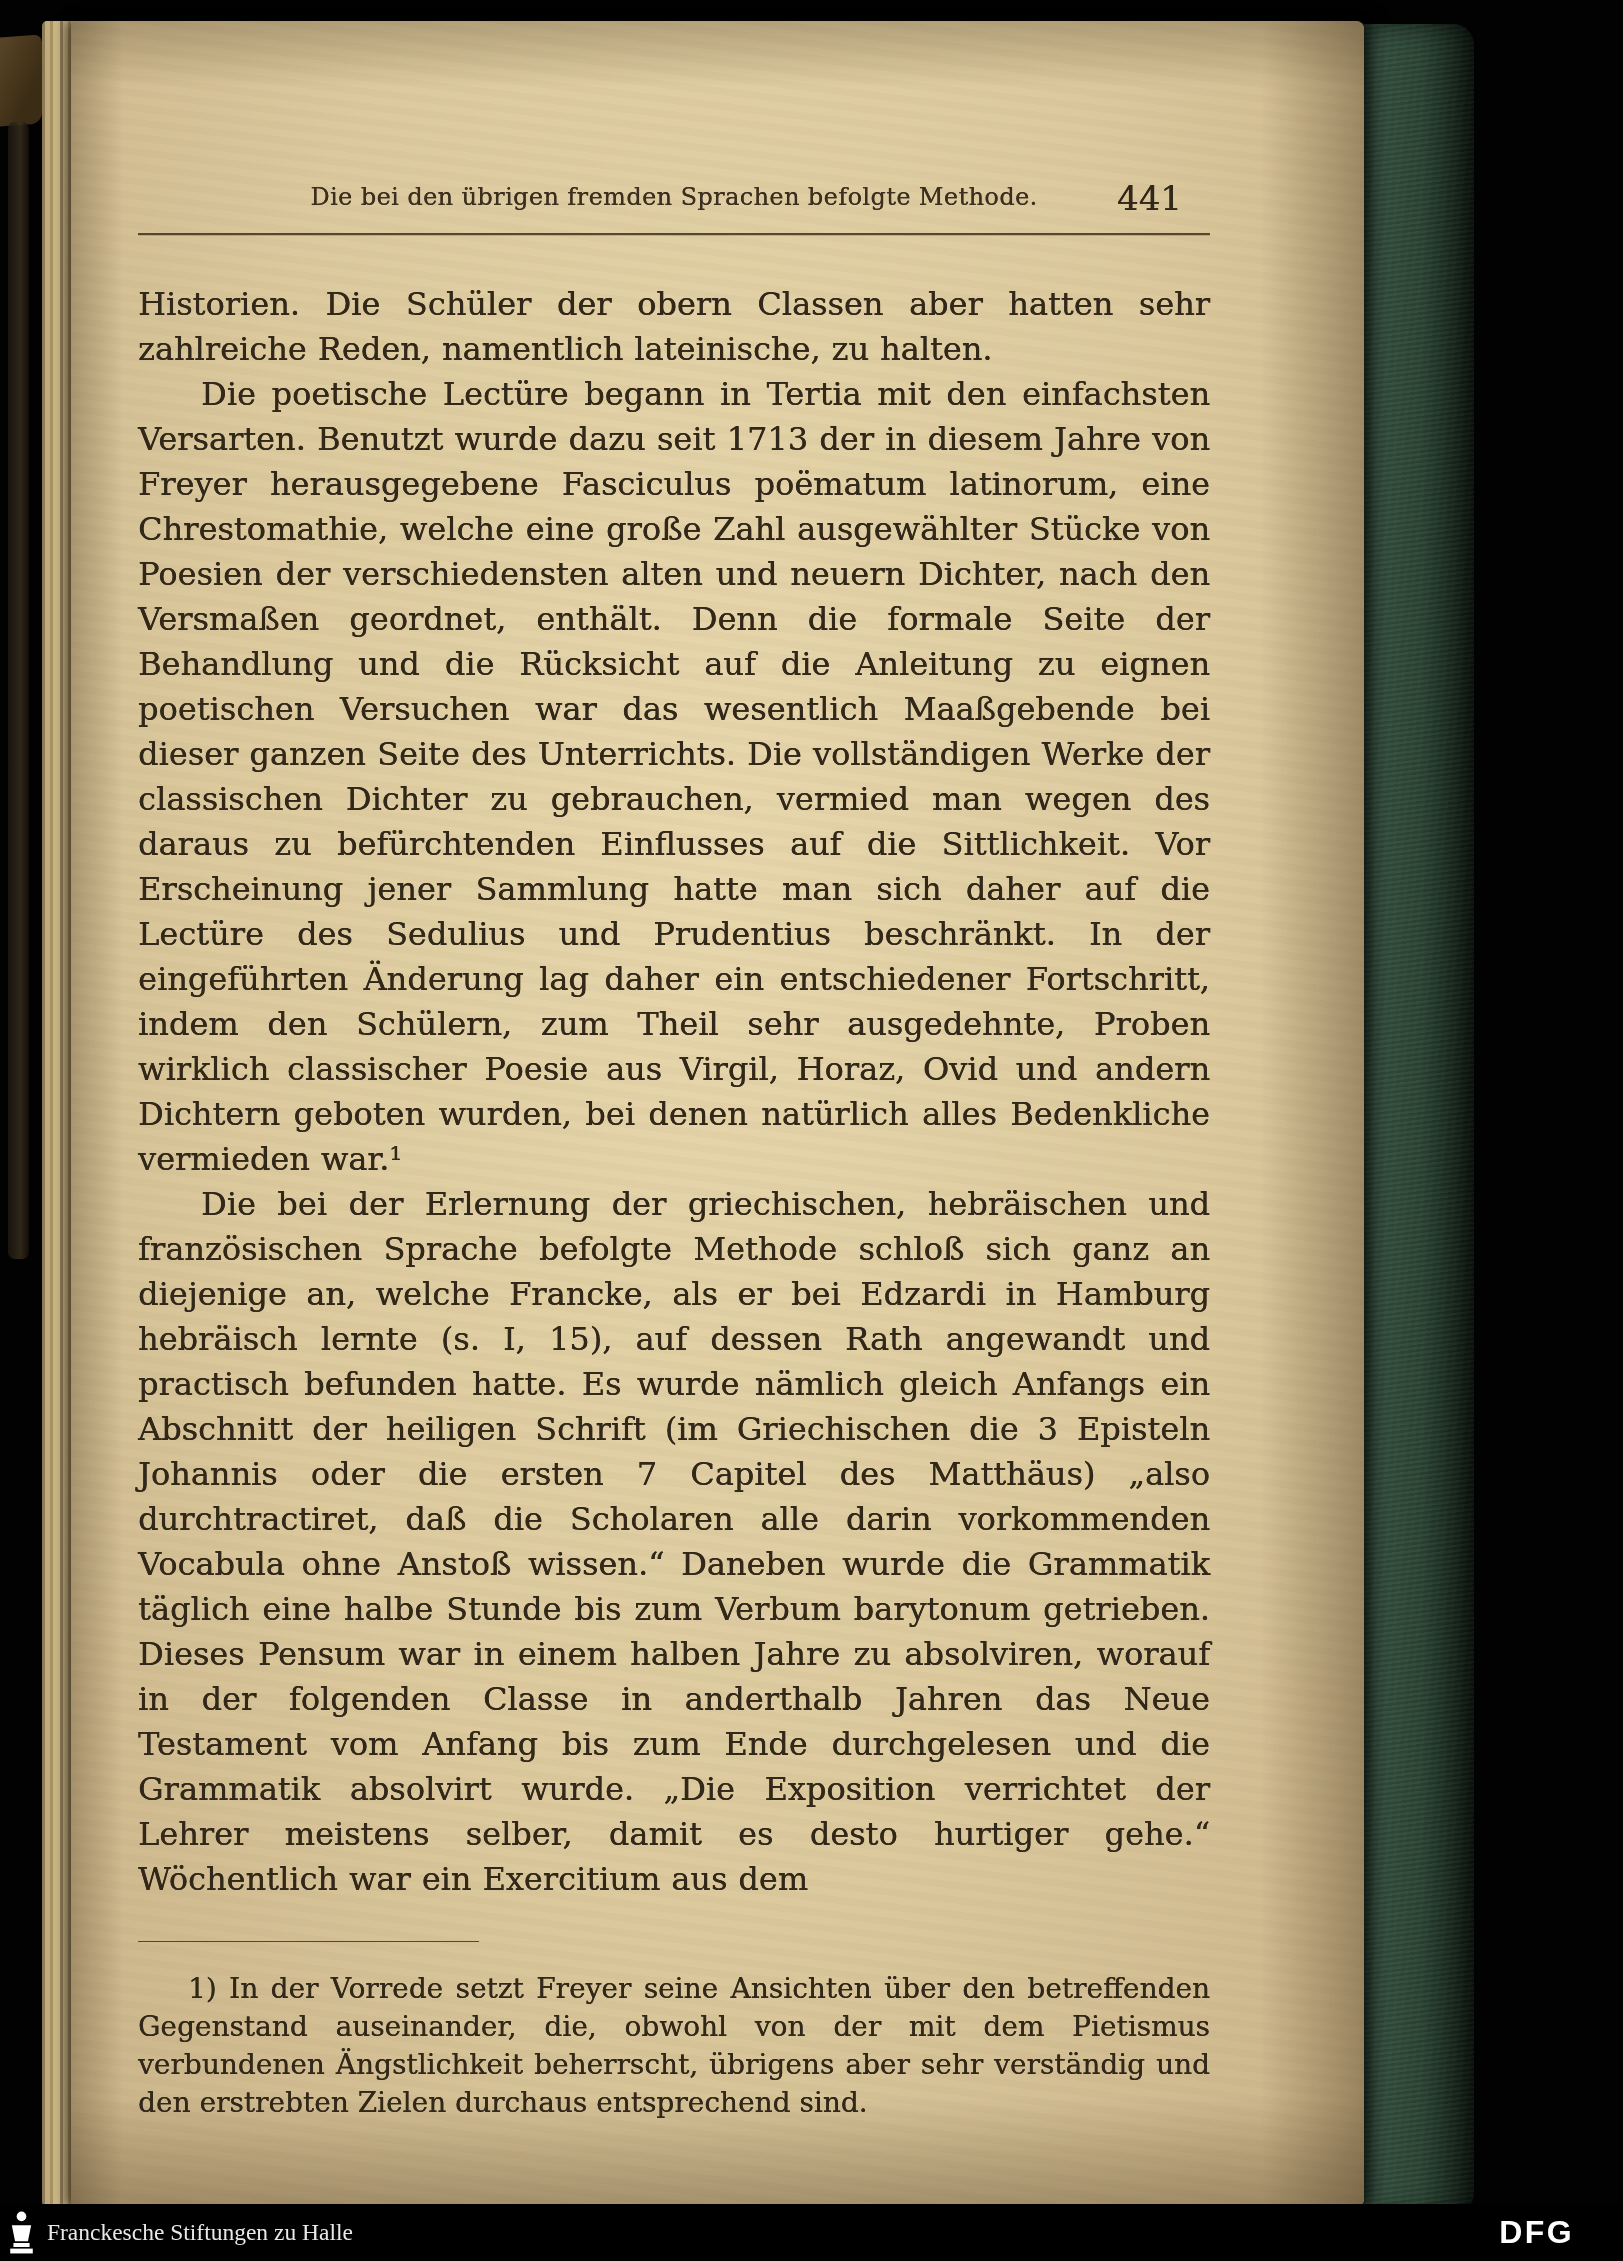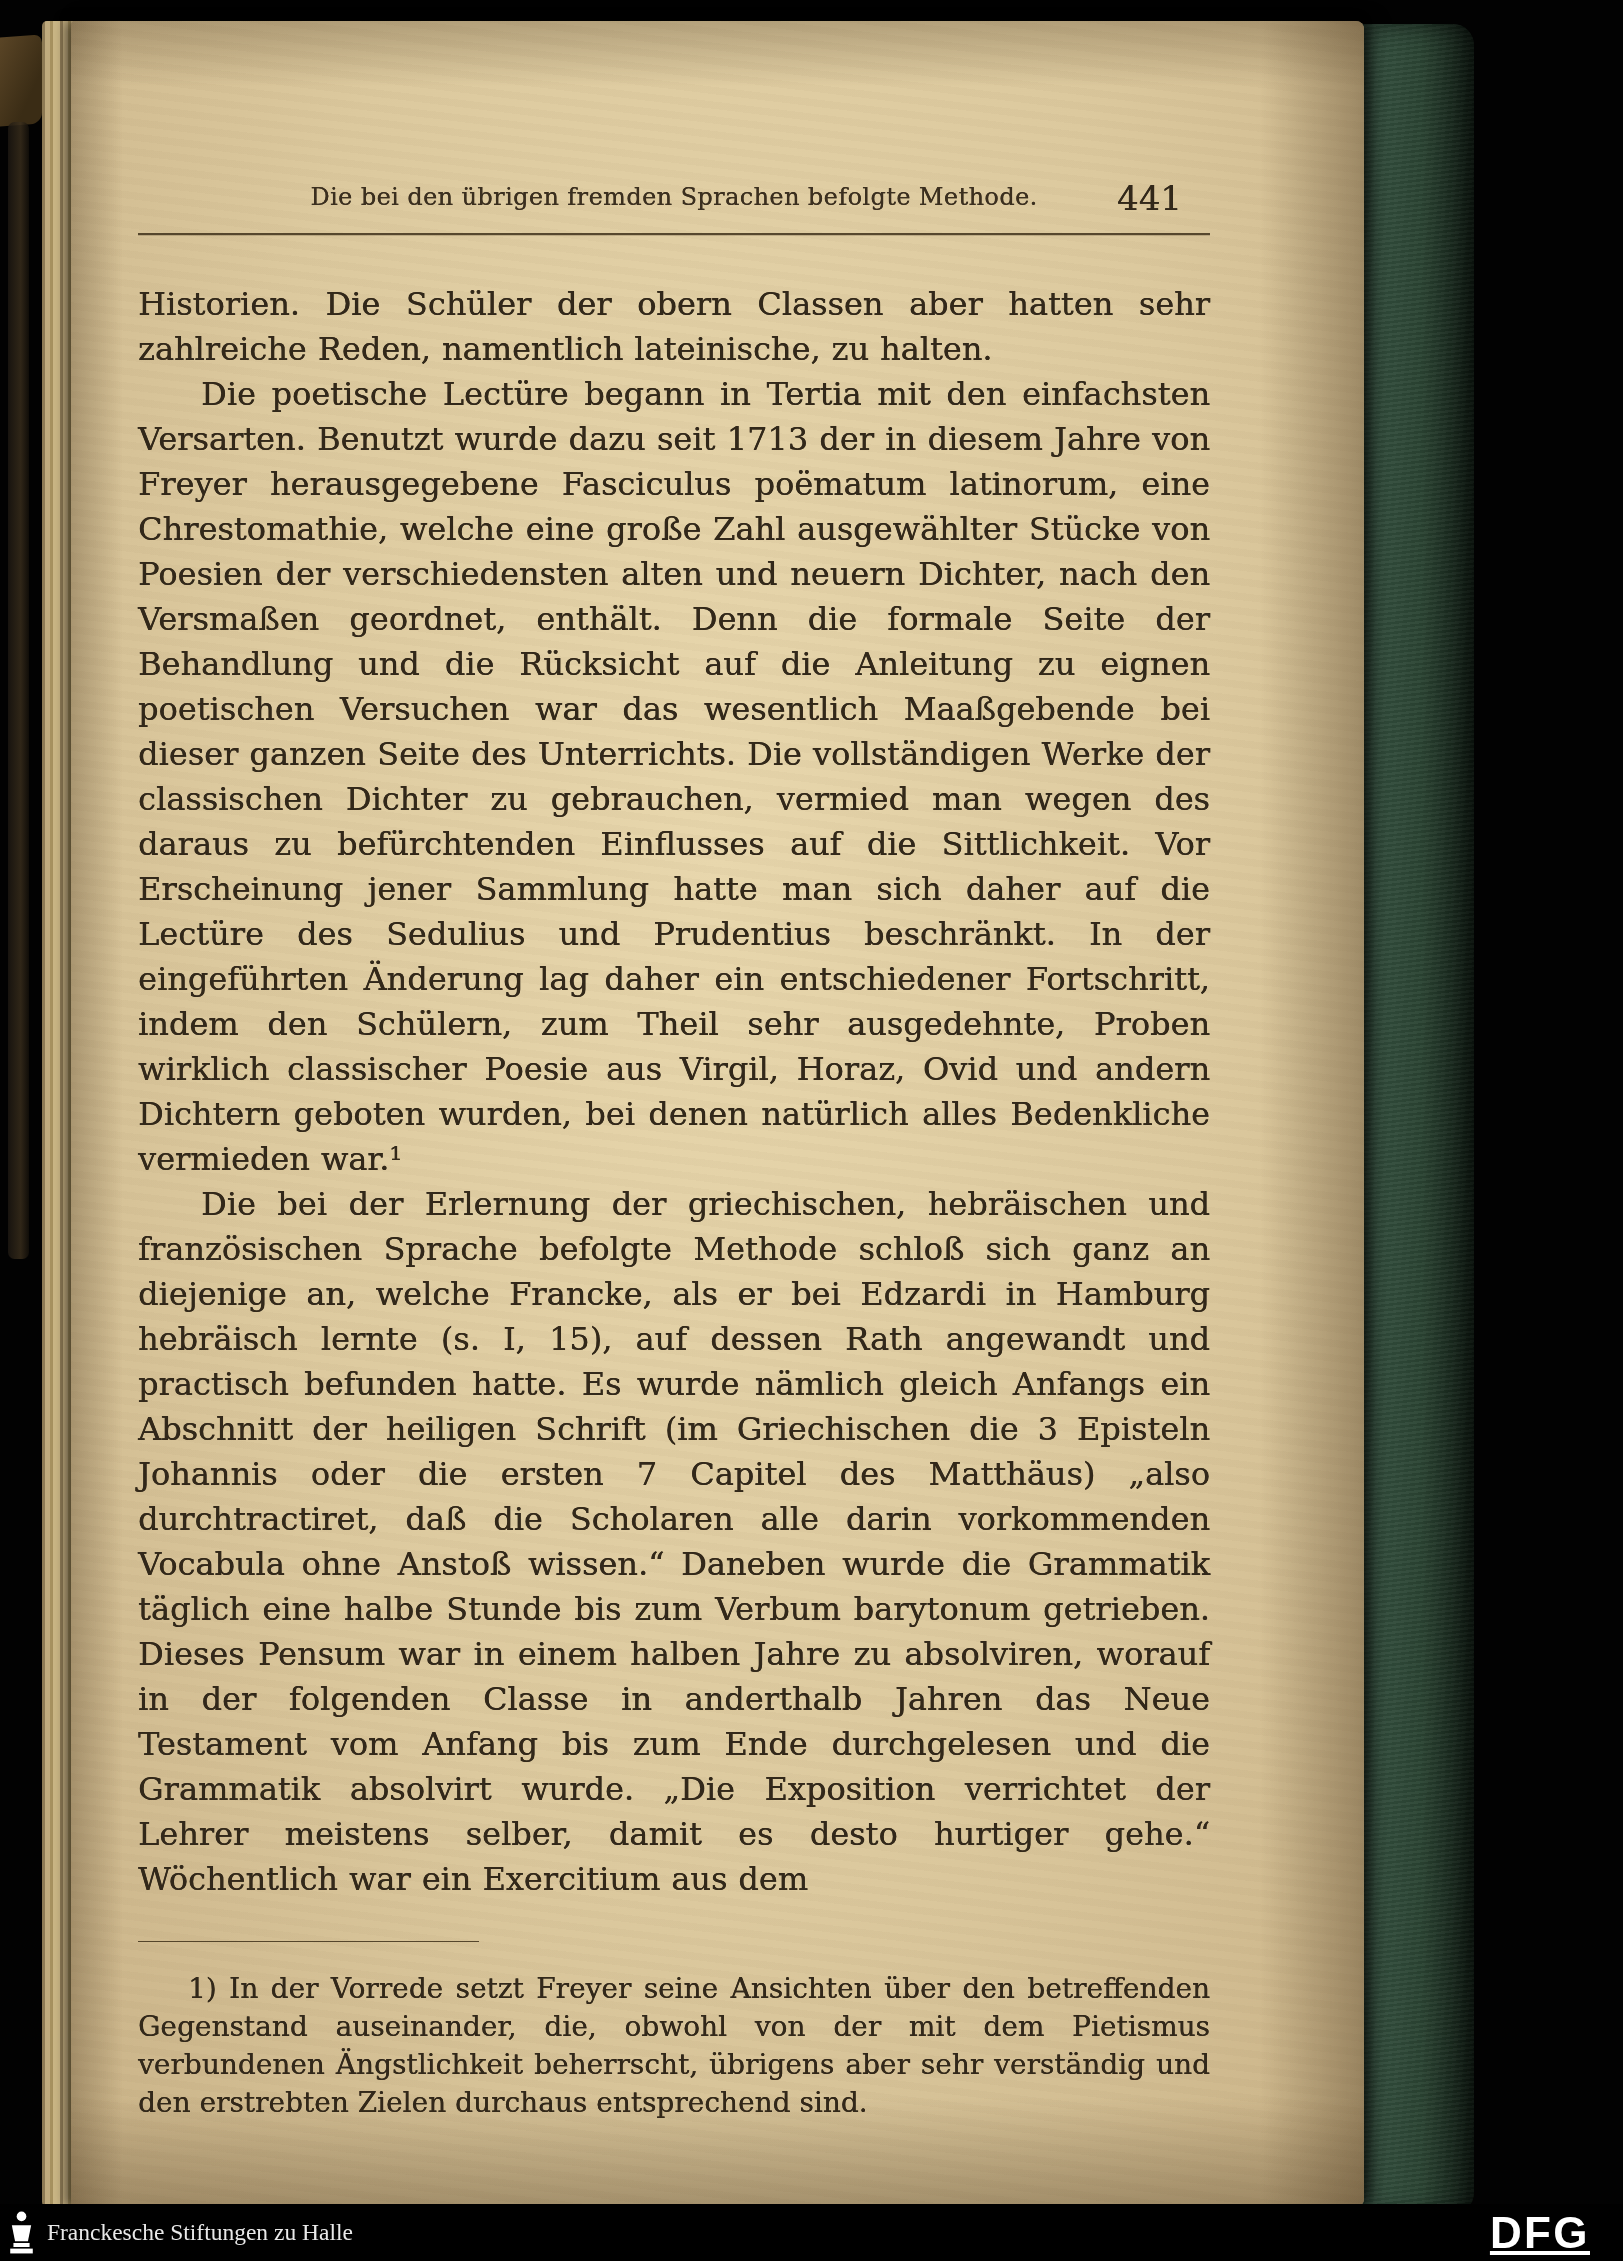--- a/index.html
+++ b/index.html
@@ -109,23 +109,22 @@
   }
   .footer-left{display:flex;align-items:center;gap:11.4px;padding-left:6.5px;}
   .fs-logo{display:block;}
   .footer-attribution{
     color:#e9e9e9;font-size:23.5px;
     font-family:"Liberation Serif","DejaVu Serif",serif;
   }
   .dfg-logo{
     color:#ffffff;
     font-family:"Liberation Sans","DejaVu Sans",sans-serif;
-    font-weight:bold;font-size:44px;letter-spacing:2.4px;
-    padding-right:34px;
-    text-decoration:underline;
+    font-weight:bold;font-size:32px;letter-spacing:2.4px;
+    padding-right:50px;
   }
 </style>
 </head>
 <body>
 
 <div class="spine-corner"></div>
 <div class="spine-strip"></div>
 <div class="cover"></div>
 <div class="page-stack"></div>
 

